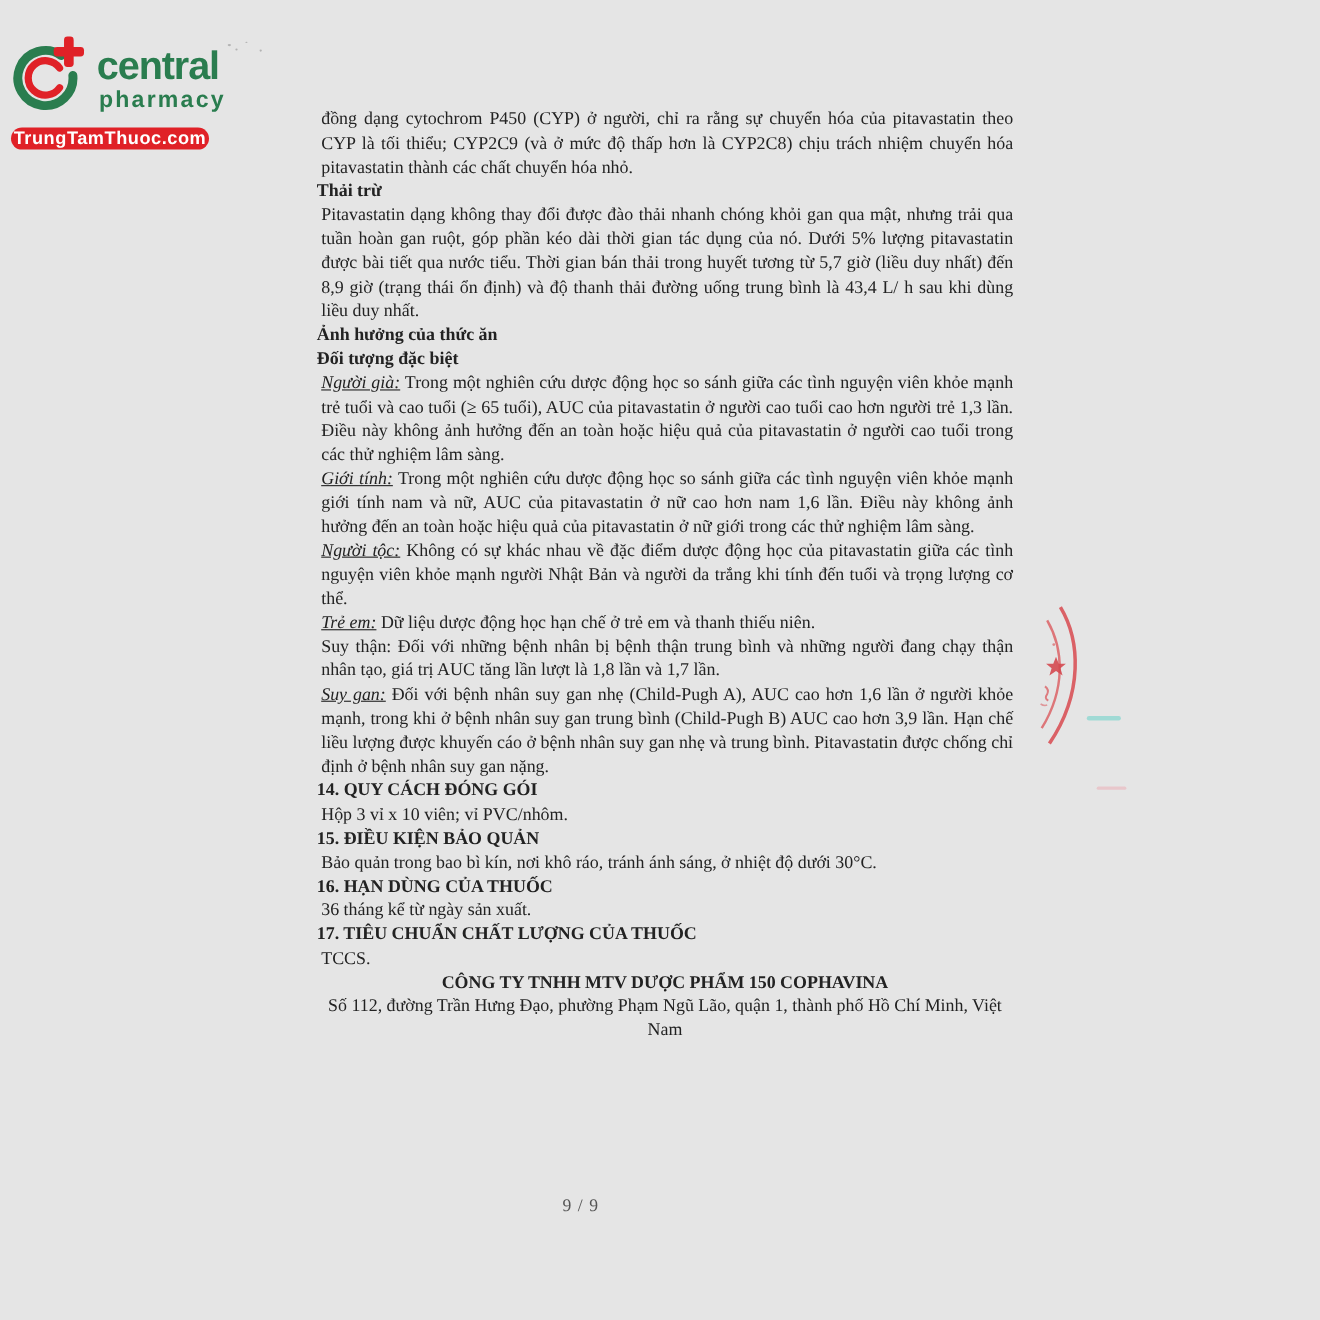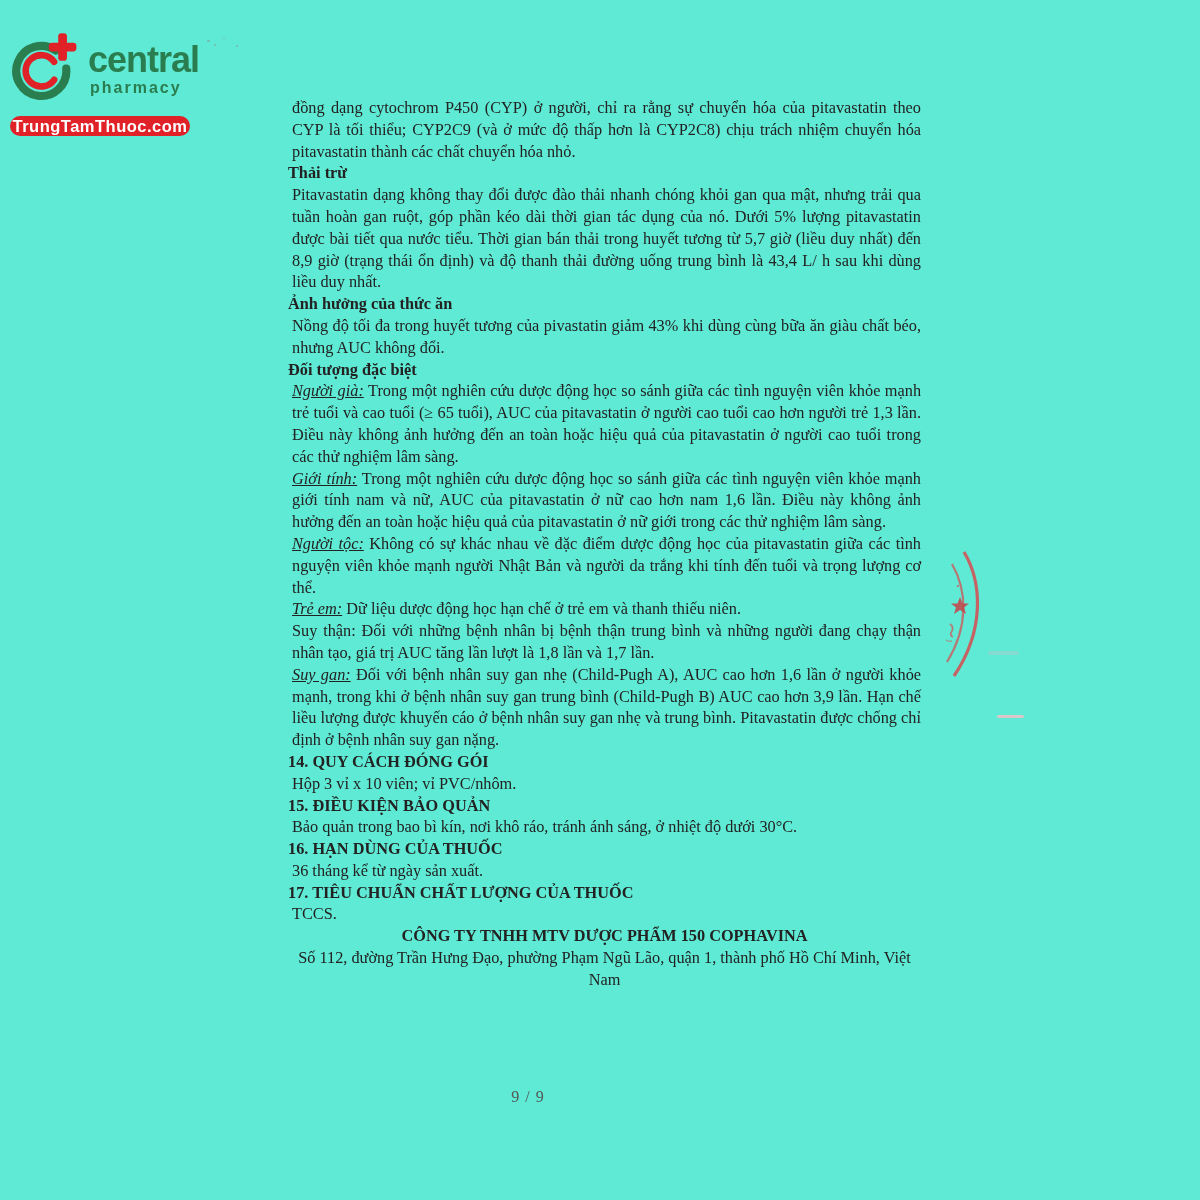--- a/index.html
+++ b/index.html
@@ -1,26 +1,26 @@
 <!DOCTYPE html>
 <html><head>
 <meta charset="utf-8">
 <style>
   html,body{margin:0;padding:0;}
   body{width:1200px;height:1200px;background:#ffffff;position:relative;overflow:hidden;
        font-family:"Liberation Serif", serif;color:#222;}
-  .page{position:absolute;inset:0;background:#5eead4;}
+  .page{position:absolute;inset:0;background:#e5e5e5;}
 
   
   .logo{position:absolute;left:10px;top:28px;width:205px;}
   .logo-row{display:flex;align-items:flex-start;}
   .logo-mark{width:72px;height:80px;flex:0 0 auto;}
   .logo-words{margin-left:6px;margin-top:16px;font-family:"Liberation Sans",sans-serif;}
   .brand-name{color:#2a7d4f;font-weight:bold;font-size:36px;line-height:32px;letter-spacing:-1px;}
-  .brand-sub{color:#2a7d4f;font-size:16px;font-weight:bold;letter-spacing:2px;margin-top:3px;margin-left:2px;}
+  .brand-sub{color:#2a7d4f;font-size:21px;font-weight:bold;letter-spacing:2px;margin-top:3px;margin-left:2px;}
   .badge{margin-top:8px;background:#e02127;border-radius:15px;width:180px;height:20px;
          display:flex;align-items:center;justify-content:center;}
   .badge span{color:#fff;font-family:"Liberation Sans",sans-serif;font-weight:bold;
               font-size:16.5px;letter-spacing:0.5px;}
 
   
   .doc-col{position:absolute;left:288px;top:97px;width:633px;
            font-size:16.3px;line-height:21.8px;text-align:justify;}
   .doc-col p{margin:0;}
   .body{padding-left:4px;}
@@ -66,21 +66,20 @@
     <div class="badge">
       <span>TrungTamThuoc.com</span>
     </div>
   </div>
 
   <div class="doc-col">
     <p class="body">đồng dạng cytochrom P450 (CYP) ở người, chỉ ra rằng sự chuyển hóa của pitavastatin theo CYP là tối thiểu; CYP2C9 (và ở mức độ thấp hơn là CYP2C8) chịu trách nhiệm chuyển hóa pitavastatin thành các chất chuyển hóa nhỏ.</p>
     <p class="h-italic">Thải trừ</p>
     <p class="body">Pitavastatin dạng không thay đổi được đào thải nhanh chóng khỏi gan qua mật, nhưng trải qua tuần hoàn gan ruột, góp phần kéo dài thời gian tác dụng của nó. Dưới 5% lượng pitavastatin được bài tiết qua nước tiểu. Thời gian bán thải trong huyết tương từ 5,7 giờ (liều duy nhất) đến 8,9 giờ (trạng thái ổn định) và độ thanh thải đường uống trung bình là 43,4 L/ h sau khi dùng liều duy nhất.</p>
     <p class="h-italic">Ảnh hưởng của thức ăn</p>
-    <p class="body">Nồng độ tối đa trong huyết tương của pivastatin giảm 43% khi dùng cùng bữa ăn giàu chất béo, nhưng AUC không đổi.</p>
     <p class="h-italic">Đối tượng đặc biệt</p>
     <p class="body"><span class="lead">Người già:</span> <span>Trong một nghiên cứu dược động học so sánh giữa các tình nguyện viên khỏe mạnh trẻ tuổi và cao tuổi (≥ 65 tuổi), AUC của pitavastatin ở người cao tuổi cao hơn người trẻ 1,3 lần. Điều này không ảnh hưởng đến an toàn hoặc hiệu quả của pitavastatin ở người cao tuổi trong các thử nghiệm lâm sàng.</span></p>
     <p class="body"><span class="lead">Giới tính:</span> <span>Trong một nghiên cứu dược động học so sánh giữa các tình nguyện viên khỏe mạnh giới tính nam và nữ, AUC của pitavastatin ở nữ cao hơn nam 1,6 lần. Điều này không ảnh hưởng đến an toàn hoặc hiệu quả của pitavastatin ở nữ giới trong các thử nghiệm lâm sàng.</span></p>
     <p class="body"><span class="lead">Người tộc:</span> <span>Không có sự khác nhau về đặc điểm dược động học của pitavastatin giữa các tình nguyện viên khỏe mạnh người Nhật Bản và người da trắng khi tính đến tuổi và trọng lượng cơ thể.</span></p>
     <p class="body"><span class="lead">Trẻ em:</span> <span>Dữ liệu dược động học hạn chế ở trẻ em và thanh thiếu niên.</span></p>
     <p class="body">Suy thận: Đối với những bệnh nhân bị bệnh thận trung bình và những người đang chạy thận nhân tạo, giá trị AUC tăng lần lượt là 1,8 lần và 1,7 lần.</p>
     <p class="body"><span class="lead">Suy gan:</span> <span>Đối với bệnh nhân suy gan nhẹ (Child-Pugh A), AUC cao hơn 1,6 lần ở người khỏe mạnh, trong khi ở bệnh nhân suy gan trung bình (Child-Pugh B) AUC cao hơn 3,9 lần. Hạn chế liều lượng được khuyến cáo ở bệnh nhân suy gan nhẹ và trung bình. Pitavastatin được chống chỉ định ở bệnh nhân suy gan nặng.</span></p>
     <p class="h-bold">14. QUY CÁCH ĐÓNG GÓI</p>
     <p class="body">Hộp 3 vỉ x 10 viên; vỉ PVC/nhôm.</p>
     <p class="h-bold">15. ĐIỀU KIỆN BẢO QUẢN</p>

